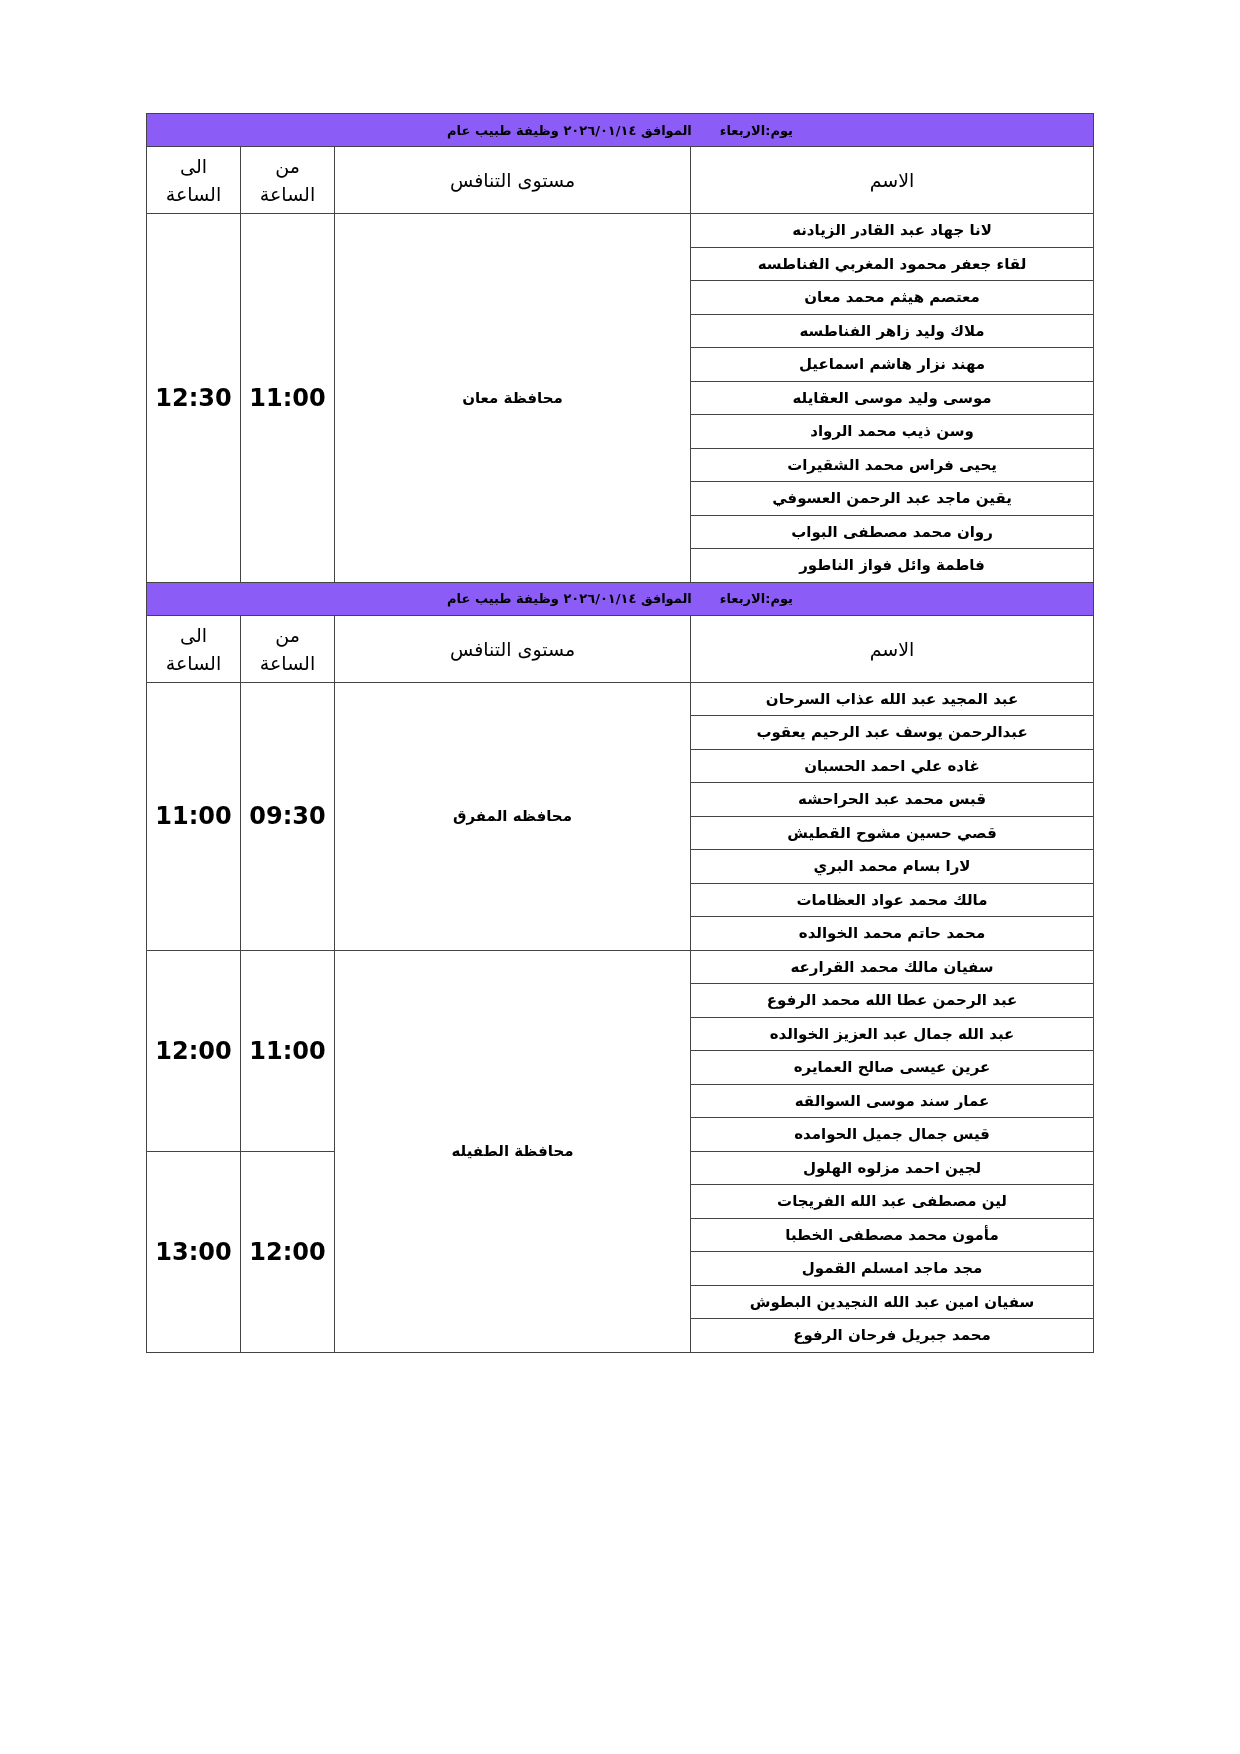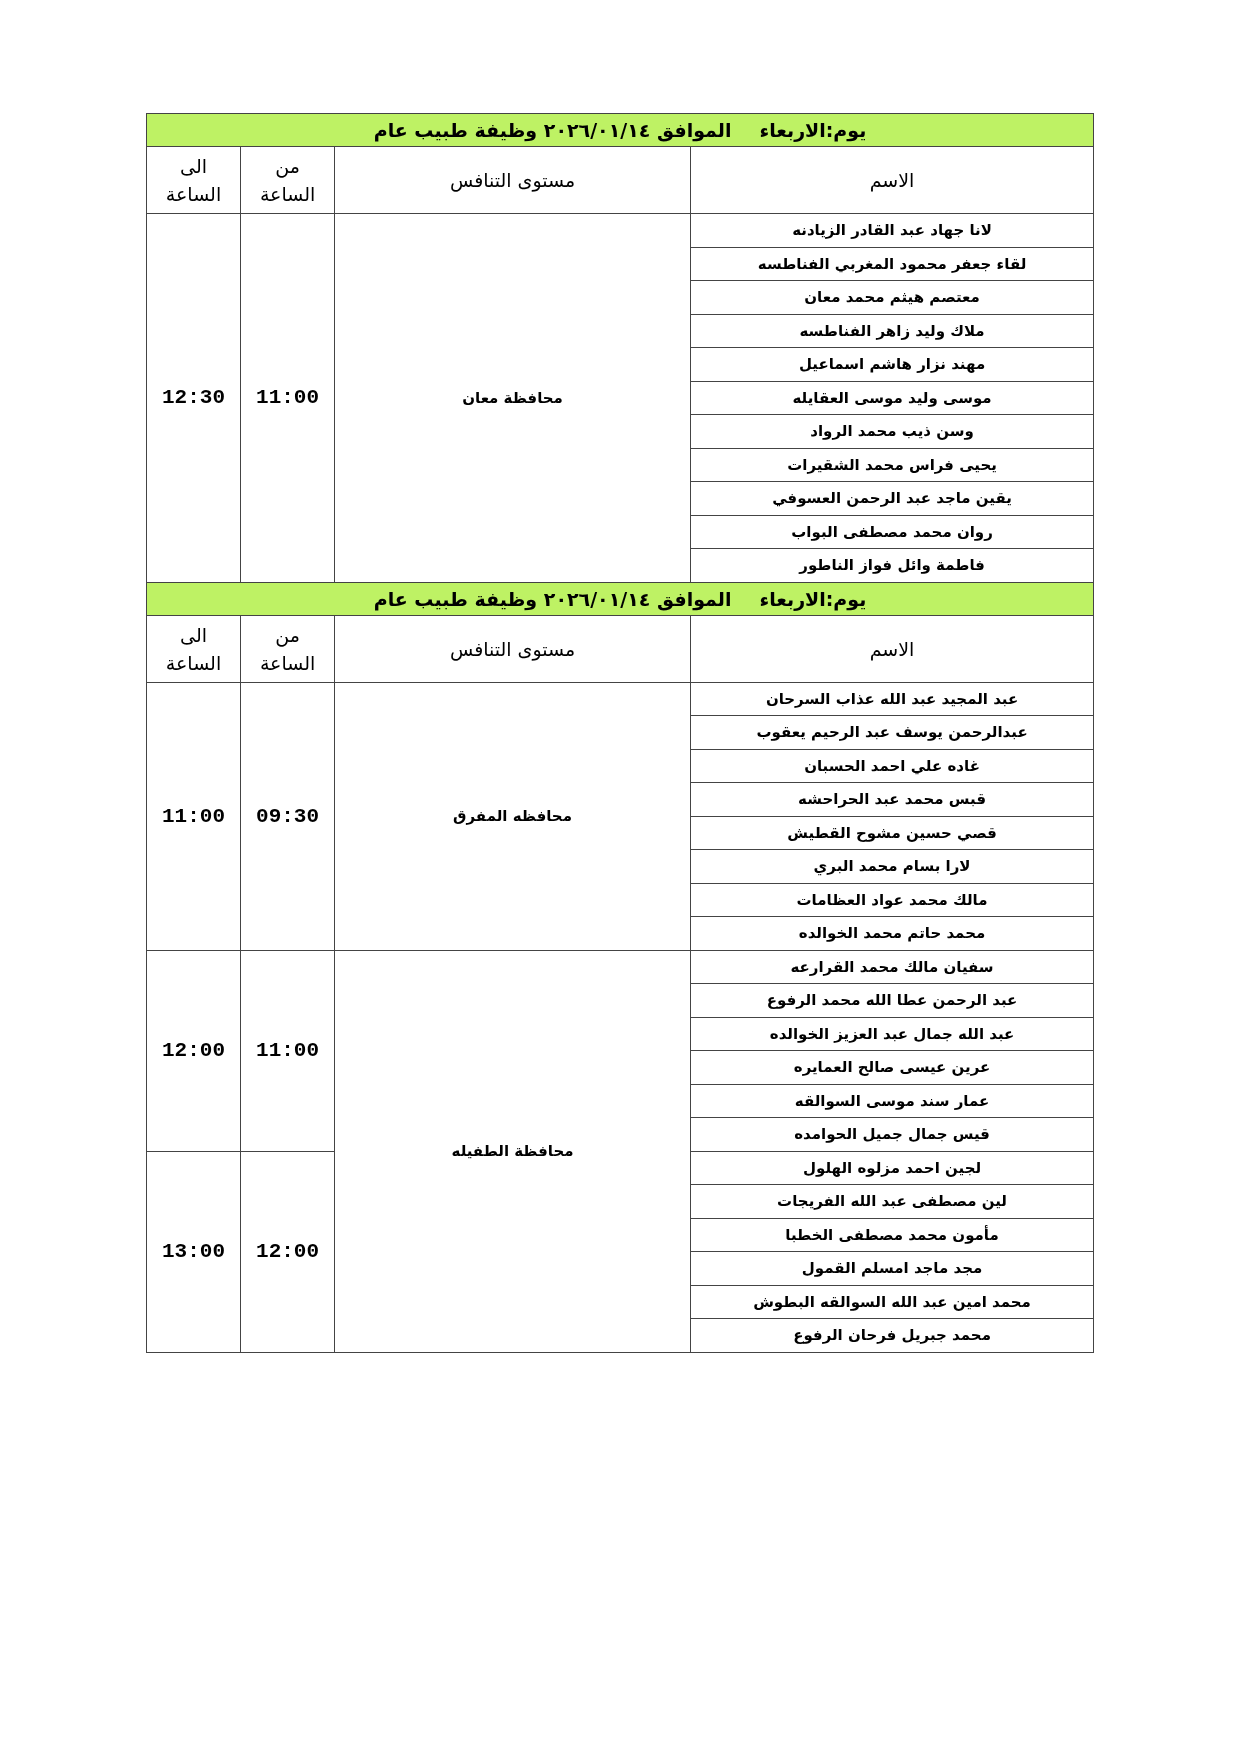--- a/index.html
+++ b/index.html
@@ -1,24 +1,24 @@
 <!DOCTYPE html>
 <html><head>
 <meta charset="utf-8">
 <style>
   html, body { margin: 0; padding: 0; background: #ffffff; }
   body { width: 1240px; height: 1754px; position: relative; font-family: "DejaVu Sans", sans-serif; color: #000; }
   .page { position: absolute; left: 146px; top: 113px; width: 947px; }
   table.sched { border-collapse: collapse; width: 947px; table-layout: fixed; direction: rtl; }
   table.sched td { border: 1.5px solid #444; text-align: center; vertical-align: middle; padding: 0; overflow: hidden; white-space: nowrap; }
-  td.title { background: #bef264; border: 1.5px solid #4d4d2e; height: 32px; font-size: 19px; font-weight: bold; }
+  td.title { background: #8b5cf6; border: 1.5px solid #4d4d2e; height: 32px; font-size: 13px; font-weight: bold; }
   td.hdr { height: 66px; font-size: 19px; line-height: 28px; }
   td.name { height: 32.5px; font-size: 15px; font-weight: bold; }
   td.level { font-size: 15px; font-weight: bold; }
-  td.time { font-size: 21px; font-weight: bold; direction: ltr; font-family: Liberation Mono, monospace; }
+  td.time { font-size: 24px; font-weight: bold; direction: ltr; }
   .gap { display: inline-block; width: 28px; }
 </style>
 </head>
 <body>
 
 <div class="page">
   <table class="sched">
     <colgroup>
         <col style="width: 403px;">
         <col style="width: 356px;">
@@ -148,20 +148,20 @@
         <tr>
           <td class="name">لين مصطفى عبد الله الفريجات</td>
         </tr>
         <tr>
           <td class="name">مأمون محمد مصطفى الخطبا</td>
         </tr>
         <tr>
           <td class="name">مجد ماجد امسلم القمول</td>
         </tr>
         <tr>
-          <td class="name">محمد امين عبد الله السوالقه البطوش</td>
+          <td class="name">سفيان امين عبد الله النجيدين البطوش</td>
         </tr>
         <tr>
           <td class="name">محمد جبريل فرحان الرفوع</td>
         </tr>
       </tbody>
   </table>
 </div>
 
 </body></html>

